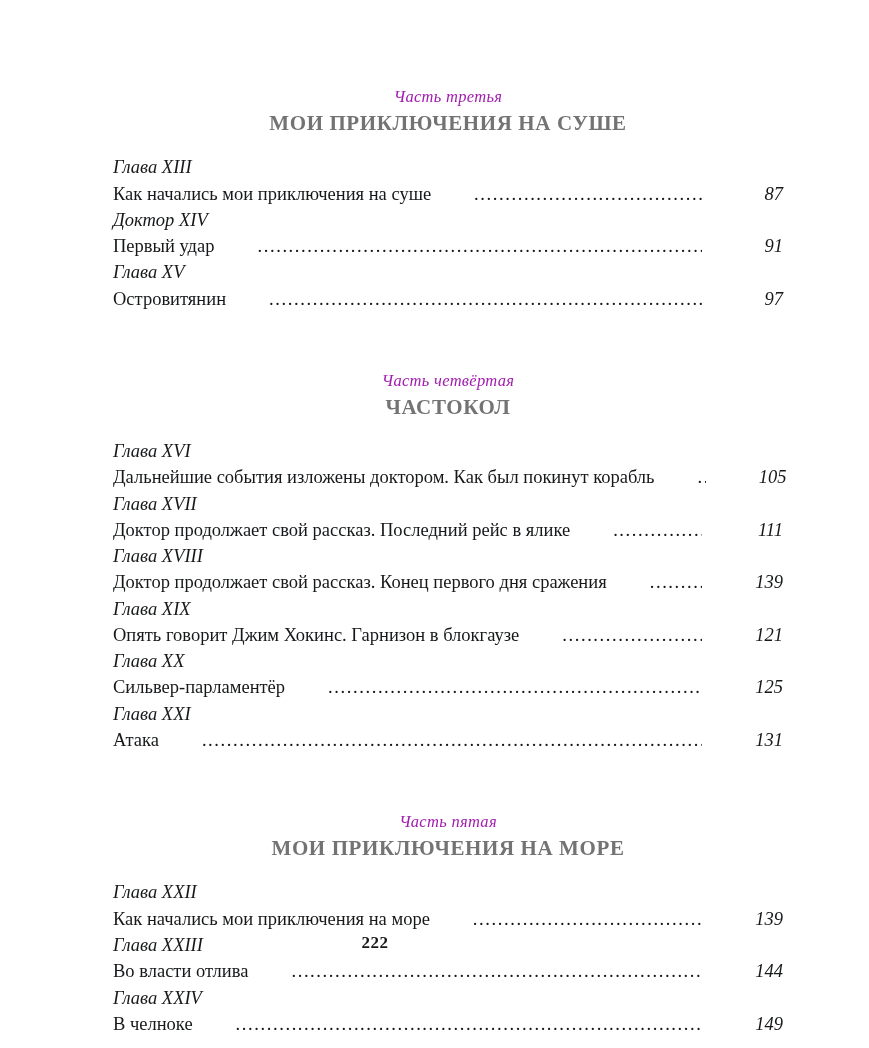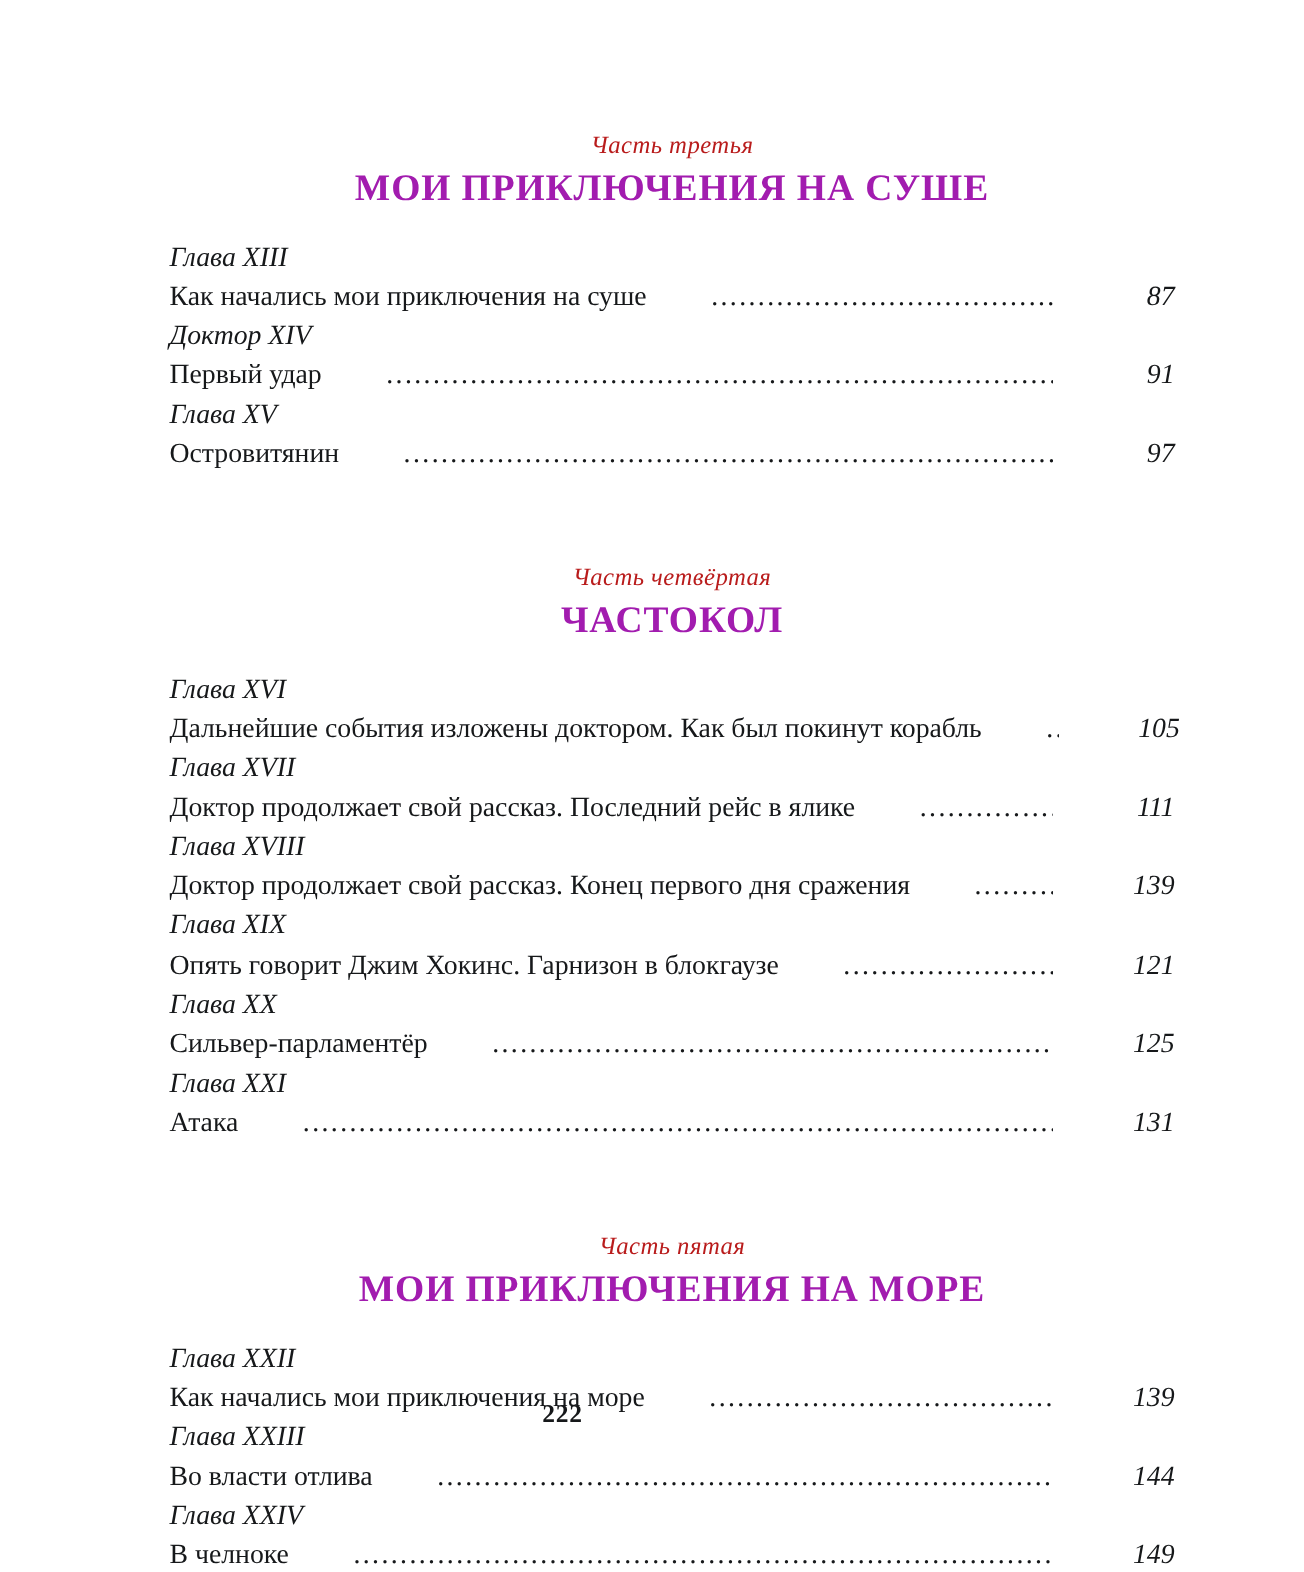--- a/index.html
+++ b/index.html
@@ -35,29 +35,29 @@
   }
 
   
   .part-block {
     text-align: center;
   }
   .part-kicker {
     font-style: italic;
     font-size: 16.5px;
     letter-spacing: 0.3px;
-    color: #b91c1c;
+    color: #a21caf;
     line-height: 1.1;
     margin: 0 0 6px 0;
   }
   .part-title {
     font-weight: bold;
-    font-size: 25px;
+    font-size: 21px;
     letter-spacing: 0.6px;
-    color: #a21caf;
+    color: #737373;
     line-height: 1.1;
     margin: 0;
     white-space: nowrap;
   }
 
   
   .entries {
     margin: 0;
     padding: 0;
   }

